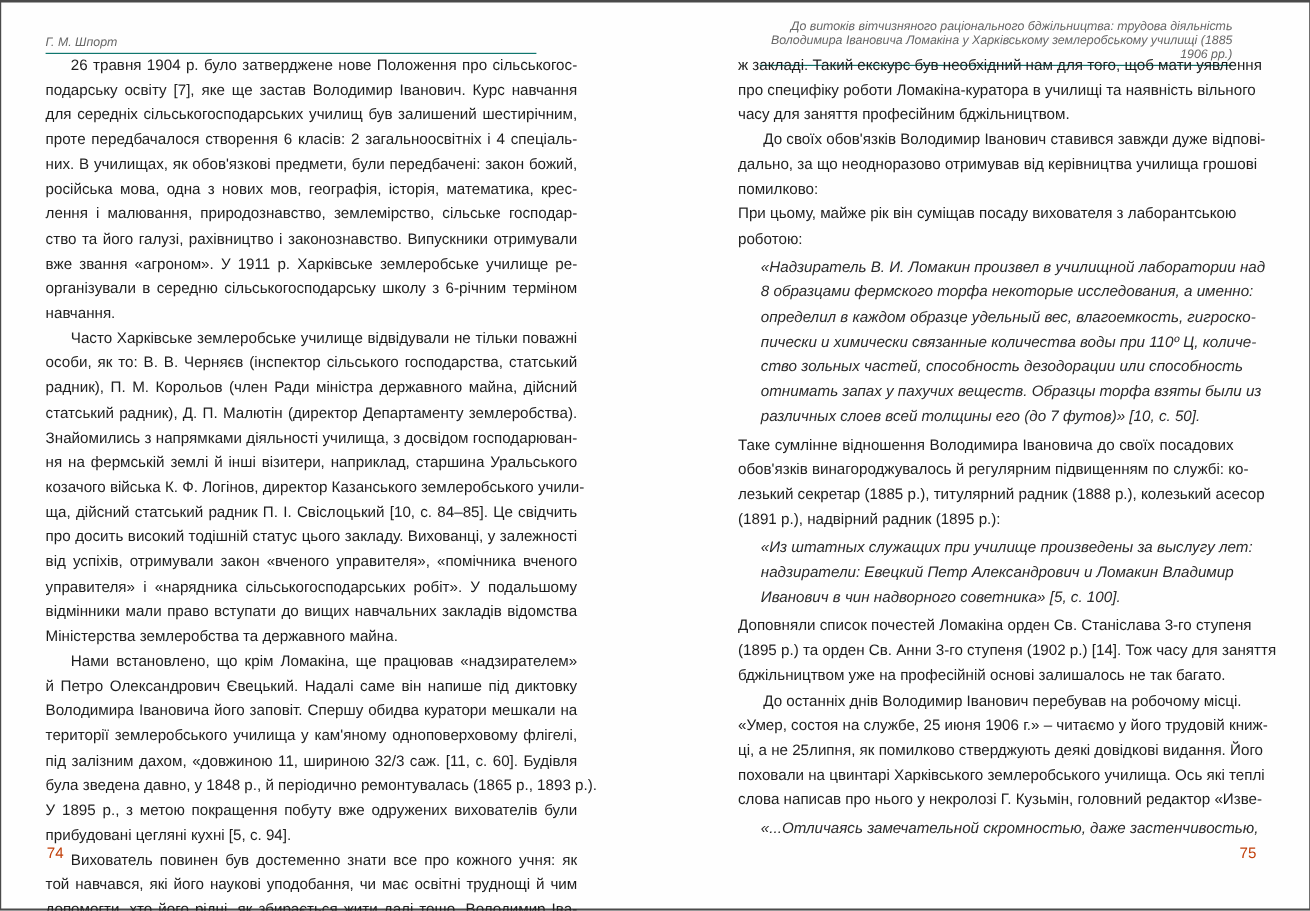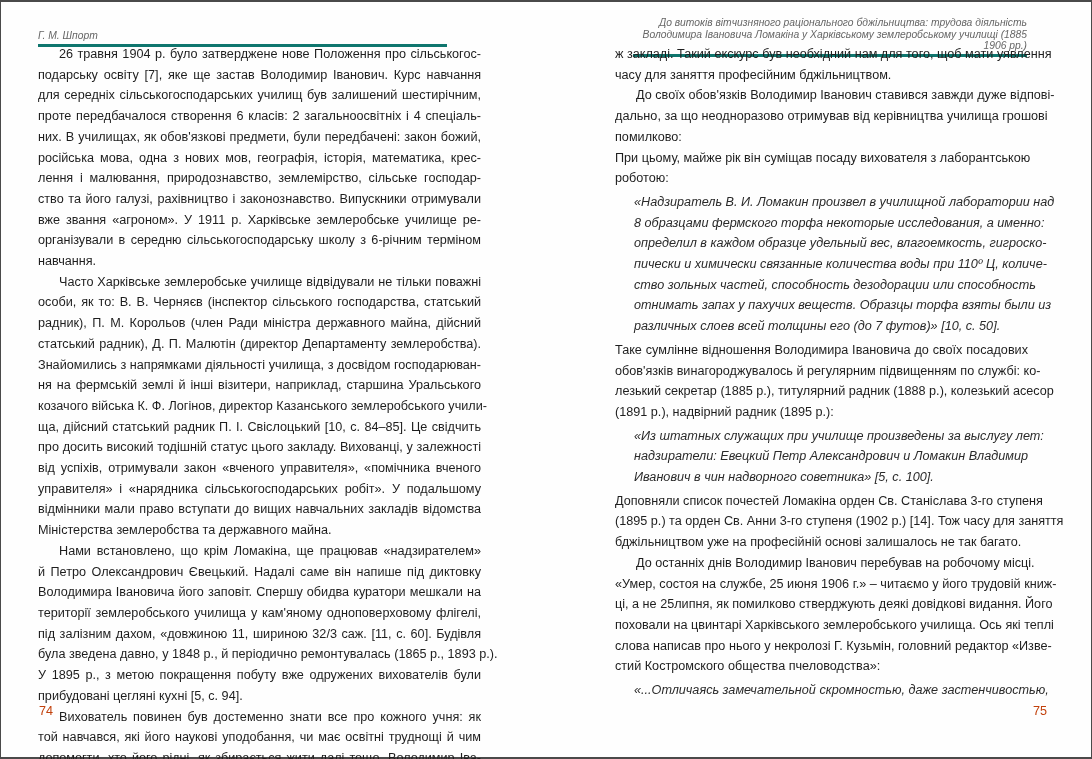--- a/index.html
+++ b/index.html
@@ -25,21 +25,21 @@
   }
   .page.left { left: 0; width: 546px; }
   .page.right { left: 546px; width: 546px; }
 
   .running-head {
     position: absolute;
     font-style: italic;
     color: #666;
     font-size: 10.3px;
     line-height: 11.5px;
-    border-bottom: 3px solid #0f766e;
+    border-bottom: 1px solid #0f766e;
   }
   .left .running-head { left: 37px; top: 28px; width: 409px; padding-bottom: 2px; }
   .right .running-head { left: 86px; top: 15px; width: 394px; text-align: right; padding-bottom: 2px; }
 
   .body {
     position: absolute;
     font-size: 12.65px;
     line-height: 20.7px;
     text-align: justify;
     hyphens: manual;
@@ -111,20 +111,21 @@
     <div class="folio">74</div>
   </div>
   <div class="page right">
     <div class="running-head">
       <div>До витоків вітчизняного раціонального бджільництва: трудова діяльність</div>
       <div>Володимира Івановича Ломакіна у Харківському землеробському училищі (1885  1906 рр.)</div>
     </div>
     <div class="body" id="right-body">
         <div class="para">
           <span class="line">ж закладі. Такий екскурс був необхідний нам для того, щоб мати уявлення</span>
+          <span class="line">про специфіку роботи Ломакіна-куратора в училищі та наявність вільного</span>
           <span class="line last">часу для заняття професійним бджільництвом.</span>
           <span class="line indent">До своїх обов'язків Володимир Іванович ставився завжди дуже відпові-</span>
           <span class="line">дально, за що неодноразово отримував від керівництва училища грошові</span>
           <span class="line last">помилково:</span>
         </div>
         <div class="para">
           <span class="line">При цьому, майже рік він суміщав посаду вихователя з лаборантською</span>
           <span class="line last">роботою:</span>
         </div>
         <div class="quote">
@@ -149,21 +150,20 @@
         </div>
         <div class="para">
           <span class="line">Доповняли список почестей Ломакіна орден Св. Станіслава 3-го ступеня</span>
           <span class="line">(1895 р.) та орден Св. Анни 3-го ступеня (1902 р.) [14]. Тож часу для заняття</span>
           <span class="line last">бджільництвом уже на професійній основі залишалось не так багато.</span>
           <span class="line indent">До останніх днів Володимир Іванович перебував на робочому місці.</span>
           <span class="line">«Умер, состоя на службе, 25 июня 1906 г.» – читаємо у його трудовій книж-</span>
           <span class="line">ці, а не 25липня, як помилково стверджують деякі довідкові видання. Його</span>
           <span class="line">поховали на цвинтарі Харківського землеробського училища. Ось які теплі</span>
           <span class="line">слова написав про нього у некролозі Г. Кузьмін, головний редактор «Изве-</span>
-          <span class="line last">стий Костромского общества пчеловодства»:</span>
         </div>
         <div class="quote">
           <span class="line">«...Отличаясь замечательной скромностью, даже застенчивостью,</span>
         </div>
       </div>
     <div class="folio" style="left:486px;">75</div>
   </div>
 </div>
 
 </body></html>

